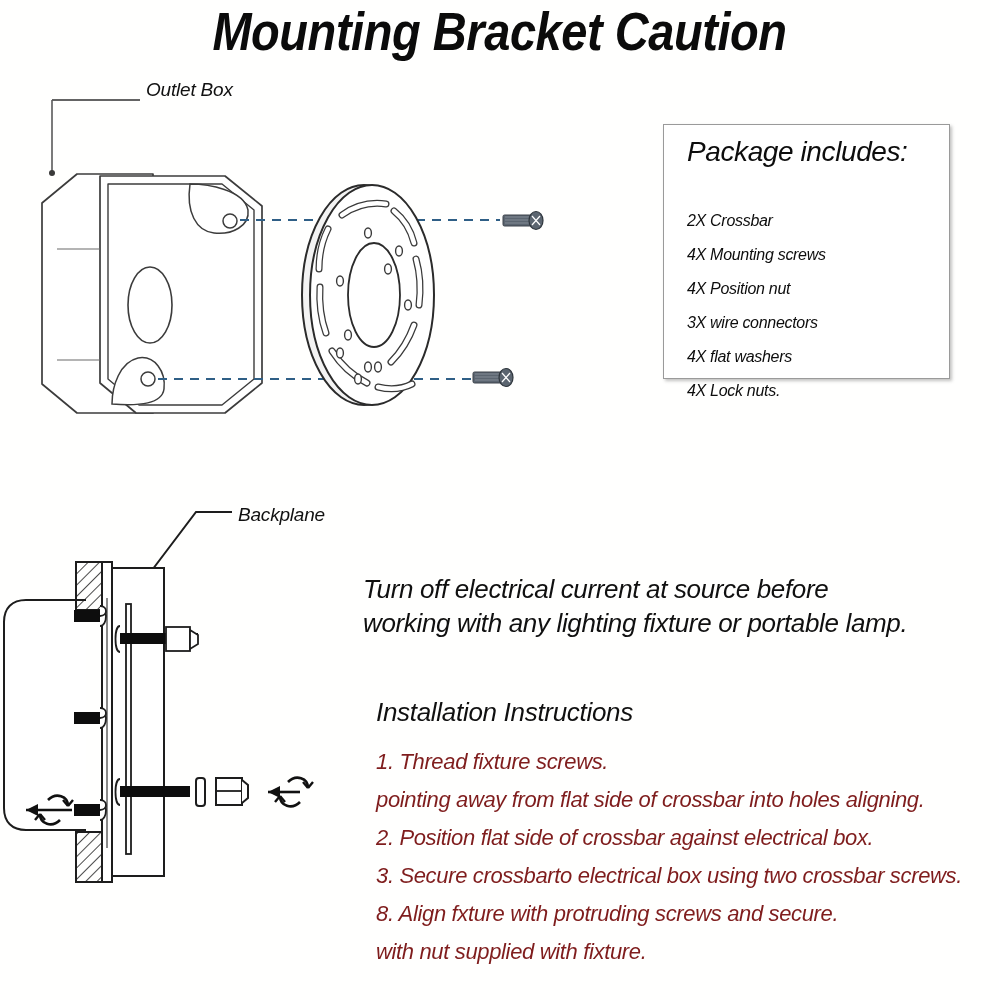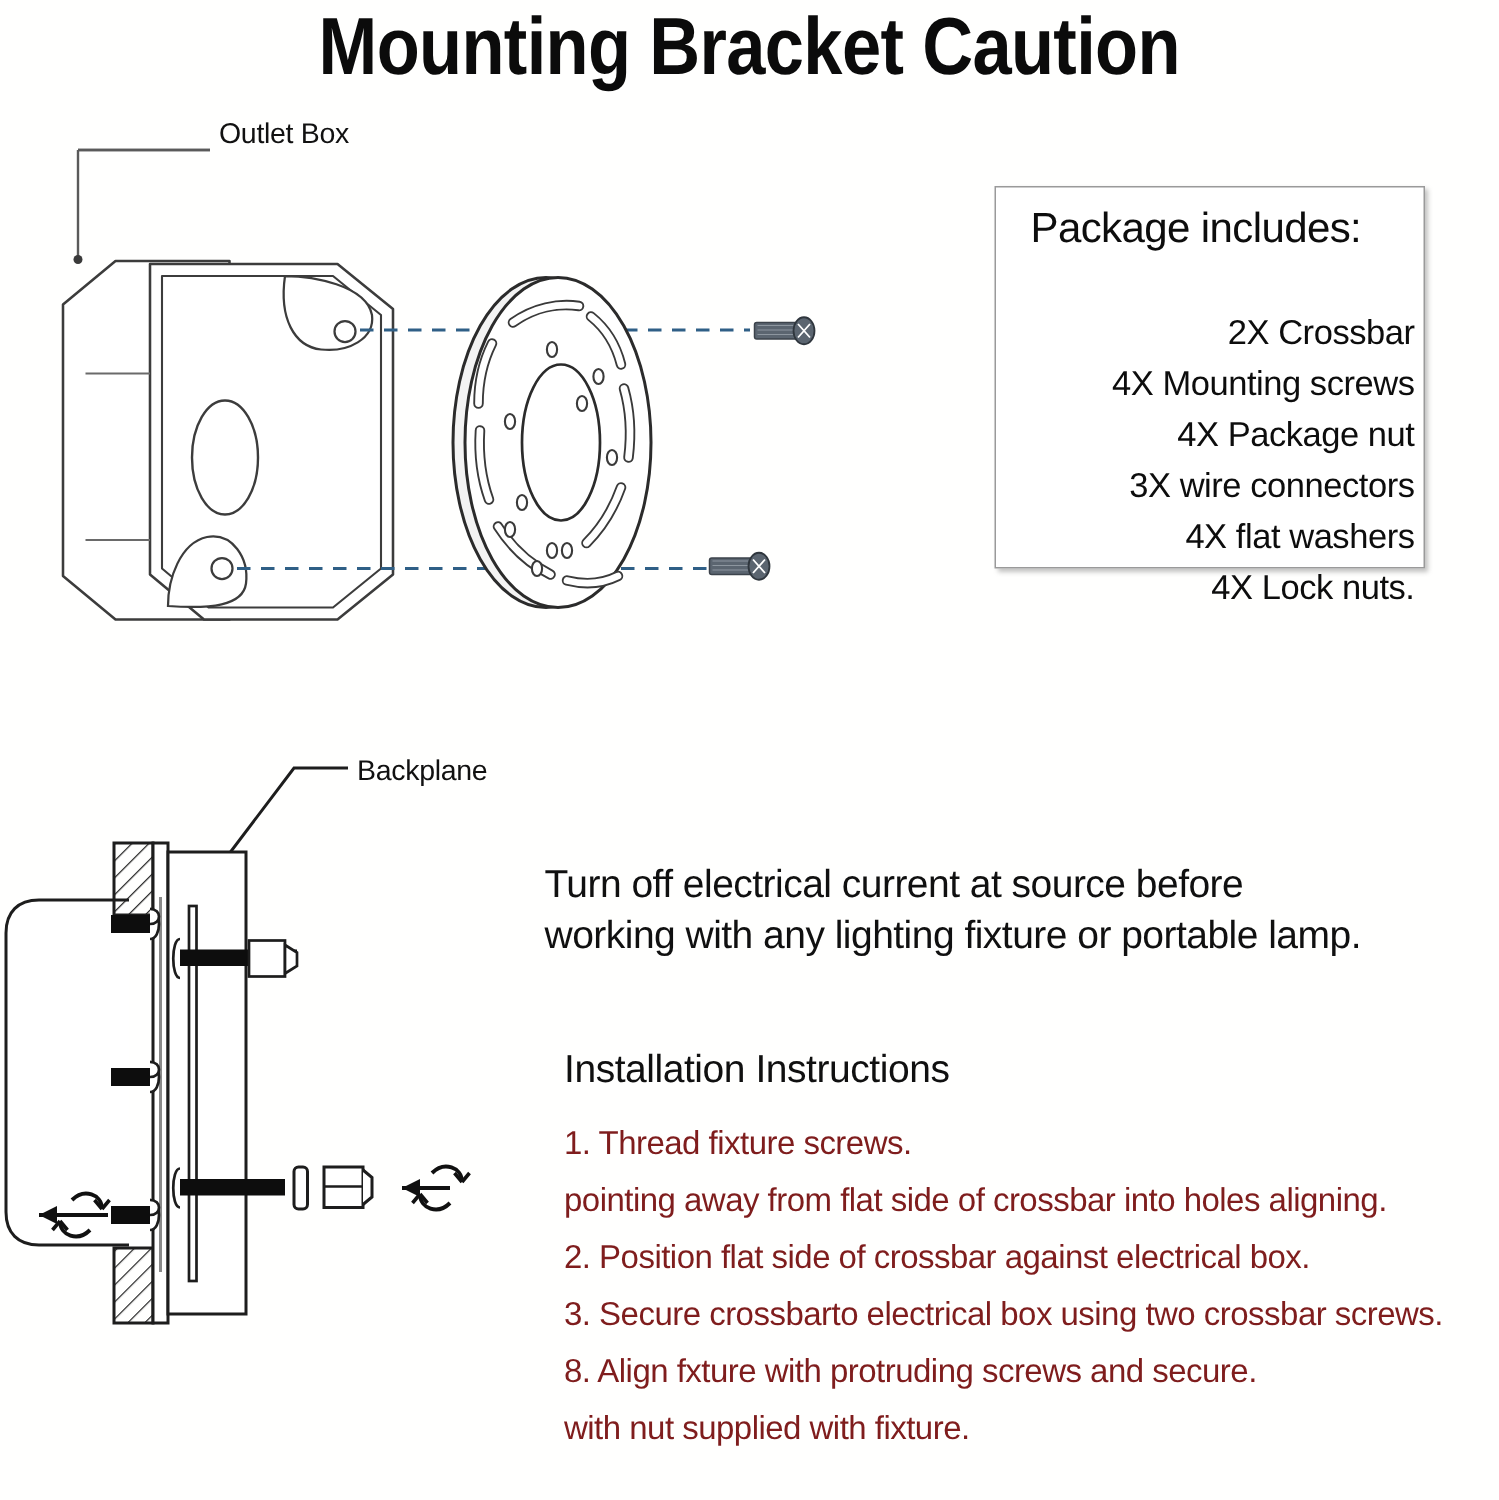--- a/index.html
+++ b/index.html
@@ -10,20 +10,21 @@
   }
   body {
     font-family: "Liberation Sans", sans-serif;
   }
   #sheet {
     position: relative;
     width: 999px;
     height: 1000px;
     background: #fffffe;
     overflow: hidden;
+    font-style: italic;
   }
 
   
   #title {
     position: absolute;
     left: 0;
     top: 2px;
     width: 999px;
     text-align: center;
     font-family: "Liberation Sans Narrow", "Liberation Sans", sans-serif;
@@ -81,26 +82,25 @@
   #package-list {
     position: absolute;
     left: 23px;
     top: 79px;
     right: 6px;
     margin: 0;
     padding: 0;
     list-style: none;
   }
   #package-list li {
-    font-size: 23px;
+    font-size: 16px;
     line-height: 34px;
     color: #0d0d0d;
     white-space: nowrap;
     letter-spacing: -0.3px;
-    text-align: right;
   }
 
   
   #warning-text {
     position: absolute;
     left: 363px;
     top: 572px;
     width: 634px;
     font-size: 26px;
     line-height: 34px;
@@ -327,21 +327,21 @@
     </g>
   </svg>
 
   <div class="callout-label" id="label-backplane">Backplane</div>
 
   <div id="package-panel">
     <div id="package-title">Package includes:</div>
     <ul id="package-list">
       <li>2X Crossbar</li>
       <li>4X Mounting screws</li>
-      <li>4X Package nut</li>
+      <li>4X Position nut</li>
       <li>3X wire connectors</li>
       <li>4X flat washers</li>
       <li>4X Lock nuts.</li>
     </ul>
   </div>
 
   <div id="warning-text">
     <span class="wline">Turn off electrical current at source before</span>
     <span class="wline">working with any lighting fixture or portable lamp.</span>
   </div>

